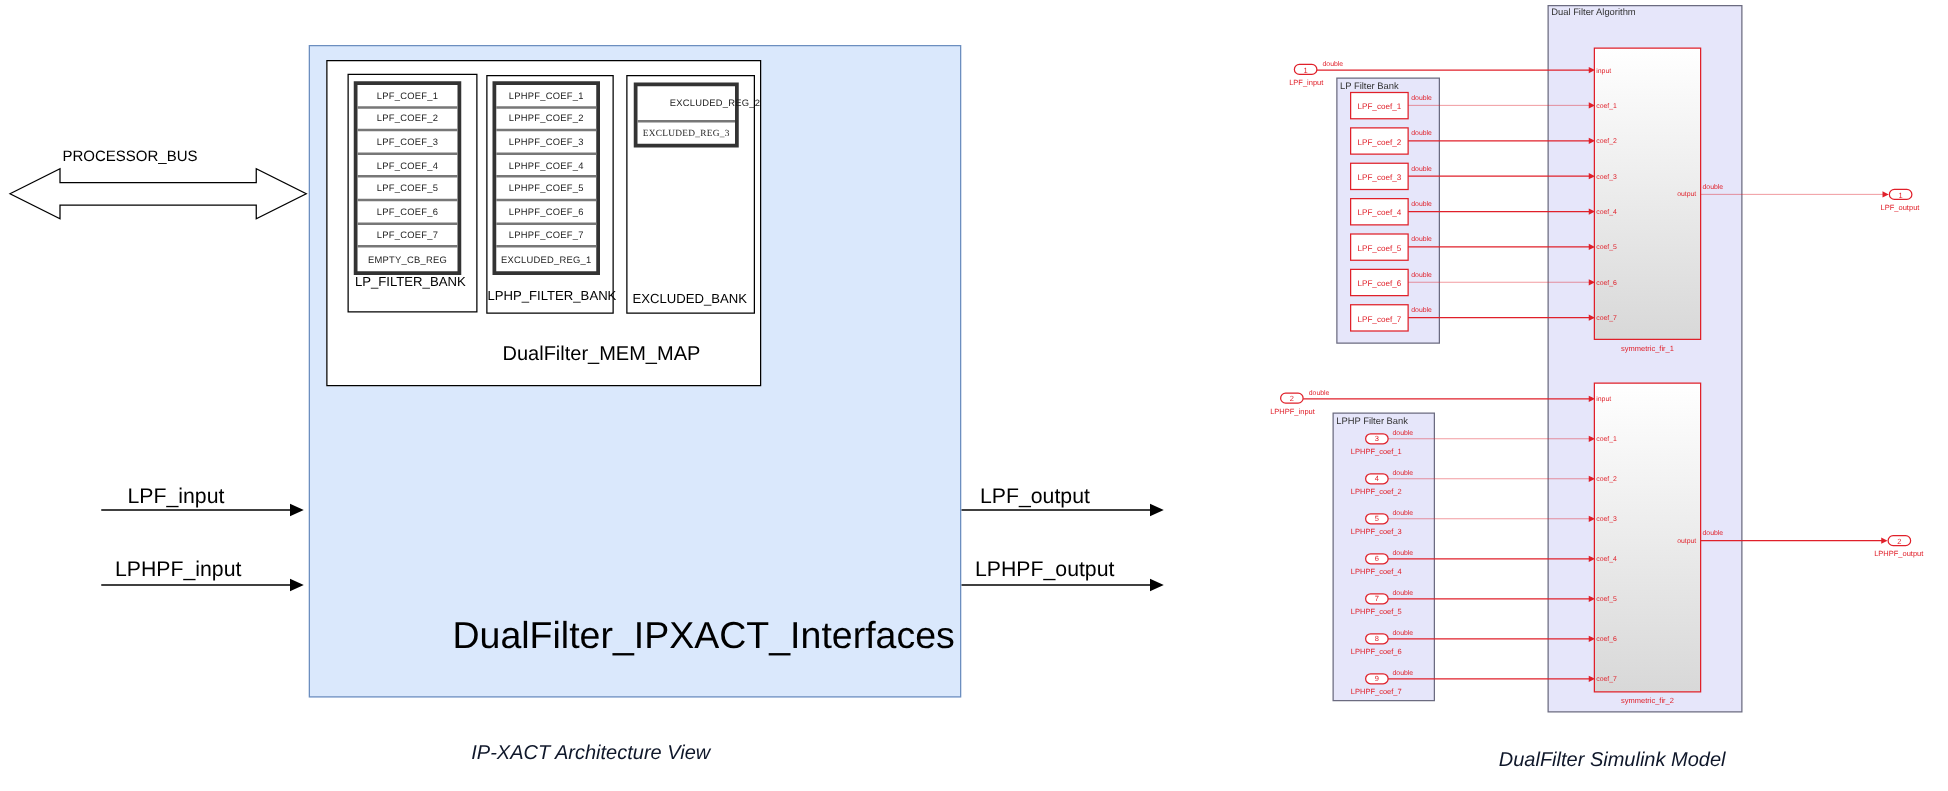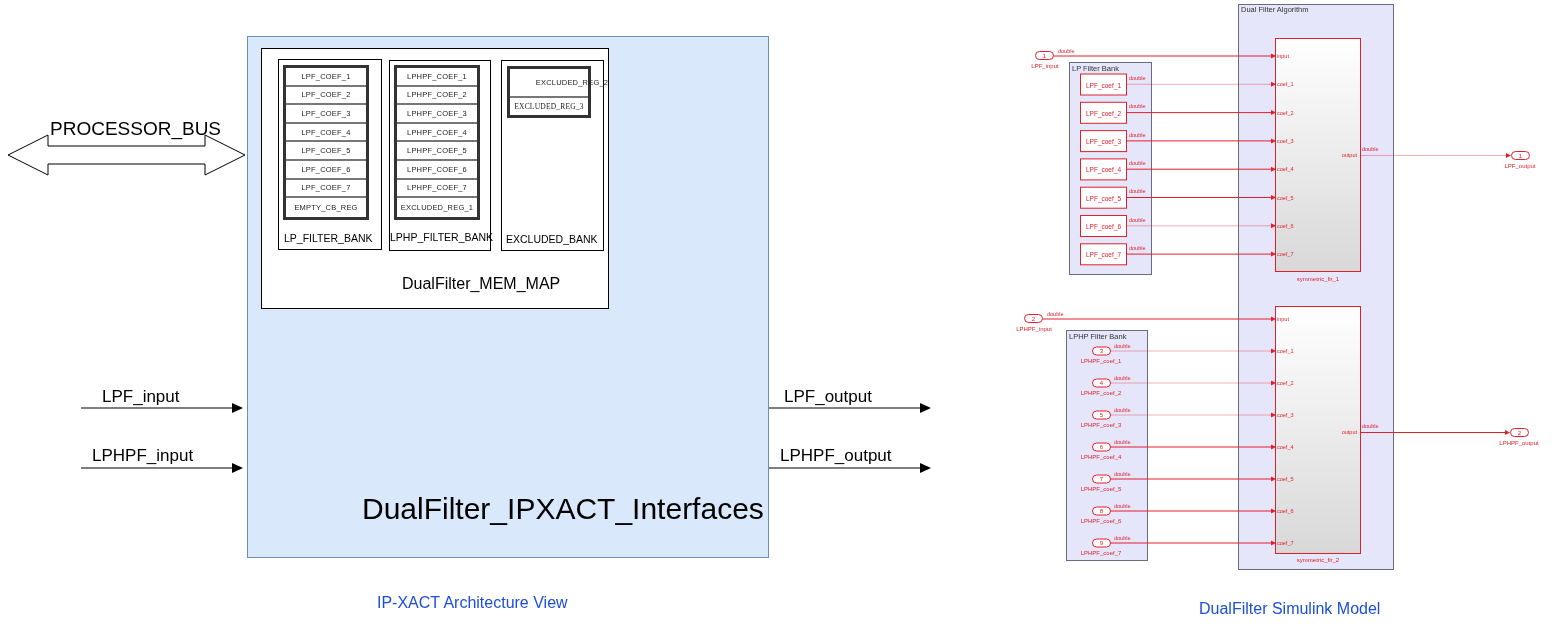--- a/index.html
+++ b/index.html
@@ -8,23 +8,23 @@
   svg text { font-family:"Liberation Sans", sans-serif; }
 
   
   .ipx-box { left:247px; top:36px; width:522px; height:522px; background:#dae8fc; border:1px solid #6c8ebf; box-sizing:border-box; }
   .memmap { left:261px; top:48px; width:348px; height:261px; background:#fff; border:1px solid #000; box-sizing:border-box; }
   .bank { background:#fff; border:1px solid #000; box-sizing:border-box; }
   .reglist { position:absolute; border:3px solid #333; box-sizing:border-box; background:#fff; }
   .reg { height:18.6px; border-bottom:2px solid #777; box-sizing:border-box; font-size:7.5px; color:#222; display:flex; align-items:center; justify-content:center; letter-spacing:0.2px; }
   .reg:last-child { border-bottom:none; }
   .bank-label { position:absolute; font-size:10.5px; color:#000; white-space:nowrap; }
-  .big-label { font-size:19px; color:#000; white-space:nowrap; }
+  .big-label { font-size:12px; color:#000; white-space:nowrap; }
   .ipx-title { font-size:30px; color:#000; white-space:nowrap; }
-  .caption { font-size:16px; color:#1d4ed8; white-space:nowrap; }
+  .caption { font-size:16px; color:#0f172a; white-space:nowrap;font-style:italic; }
   .port-label { font-size:17px; color:#000; white-space:nowrap; }
 </style>
 </head>
 <body>
 
 <svg class="abs" style="left:0;top:0;" width="1558" height="633">
 
   <path d="M8,155 L48,135 L48,146 L205,146 L205,135 L245,155 L205,175 L205,164 L48,164 L48,175 Z" fill="#fff" stroke="#000" stroke-width="1"></path>
 
   <g>
@@ -61,21 +61,21 @@
     <div class="reglist" style="left:4px;top:5px;width:86px;">
       <div class="reg">LPF_COEF_1</div>
       <div class="reg">LPF_COEF_2</div>
       <div class="reg">LPF_COEF_3</div>
       <div class="reg">LPF_COEF_4</div>
       <div class="reg">LPF_COEF_5</div>
       <div class="reg">LPF_COEF_6</div>
       <div class="reg">LPF_COEF_7</div>
       <div class="reg">EMPTY_CB_REG</div>
     </div>
-    <div class="bank-label" style="left:5px;top:172px;">LP_FILTER_BANK</div>
+    <div class="bank-label" style="left:5px;top:160px;">LP_FILTER_BANK</div>
   </div>
 
   <div class="abs bank" style="left:127px;top:11px;width:102px;height:191px;">
     <div class="reglist" style="left:4px;top:4px;width:86px;">
       <div class="reg">LPHPF_COEF_1</div>
       <div class="reg">LPHPF_COEF_2</div>
       <div class="reg">LPHPF_COEF_3</div>
       <div class="reg">LPHPF_COEF_4</div>
       <div class="reg">LPHPF_COEF_5</div>
       <div class="reg">LPHPF_COEF_6</div>

